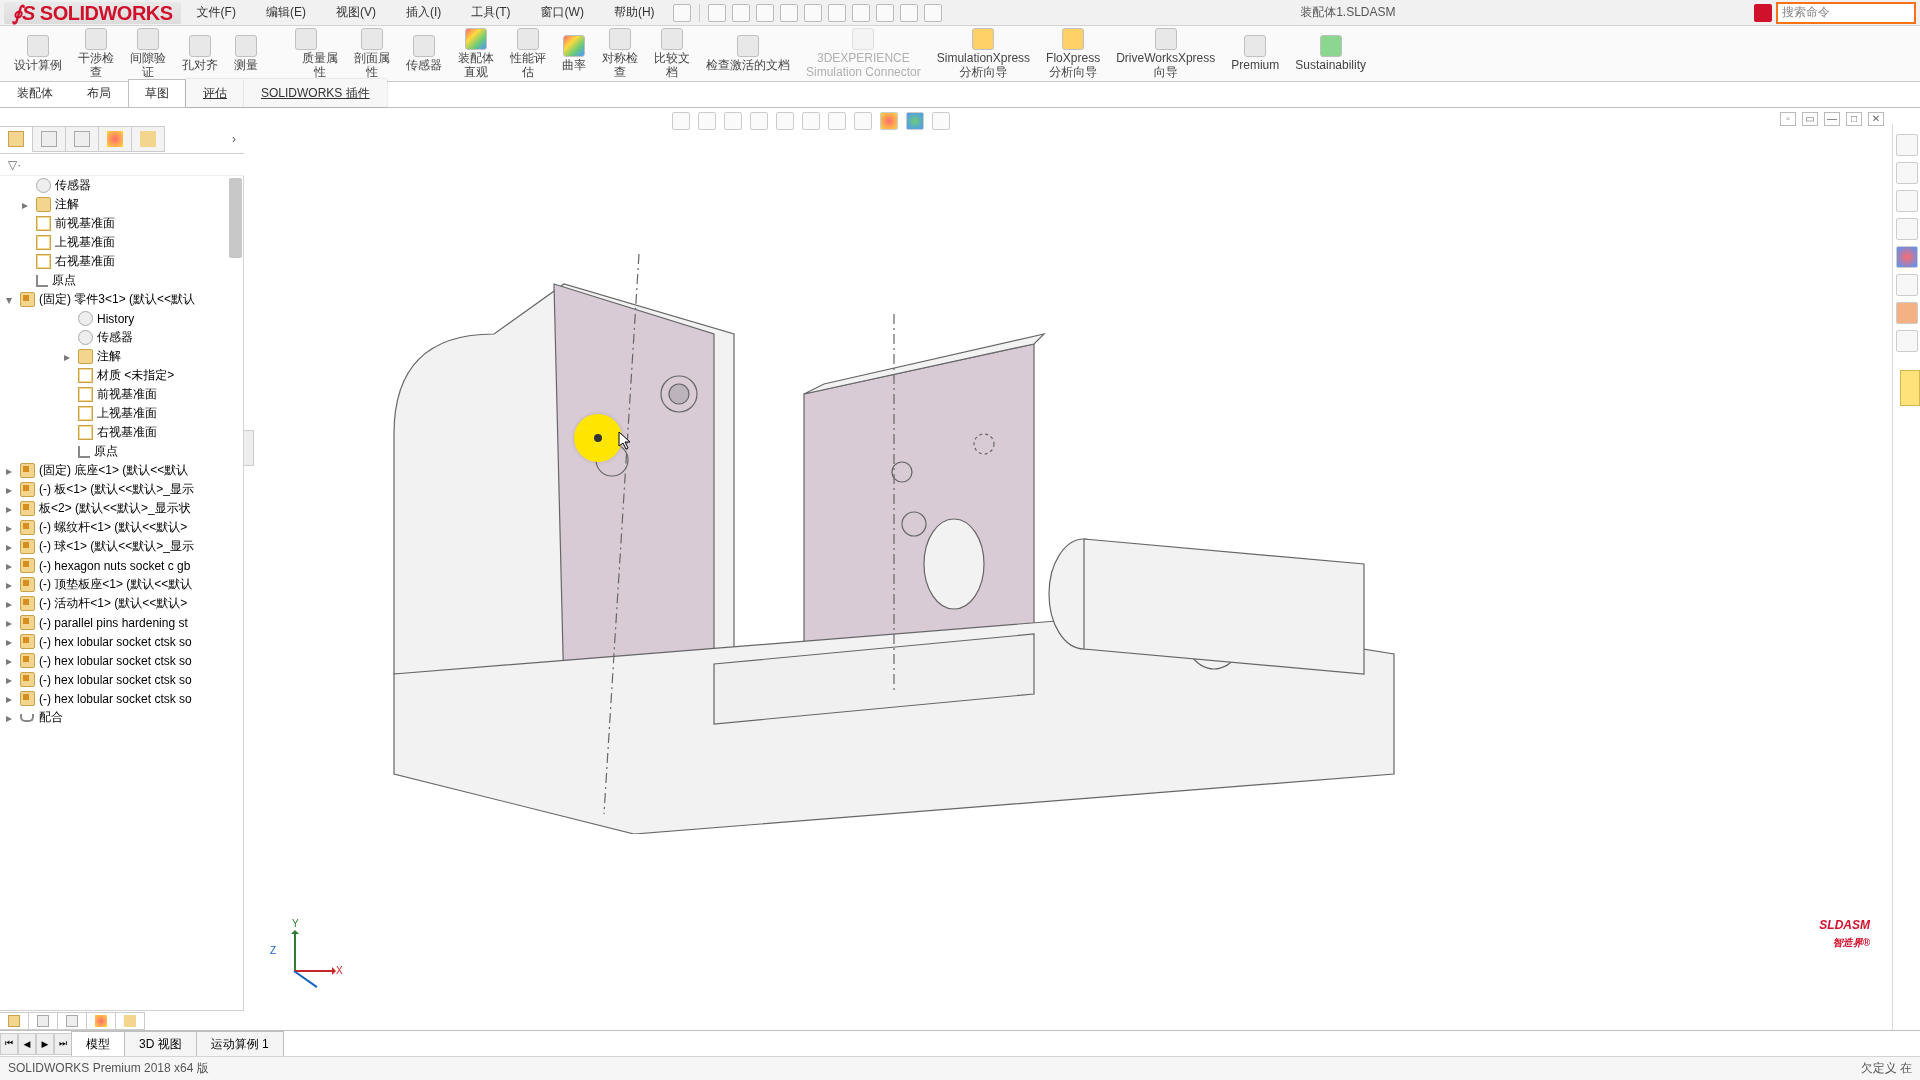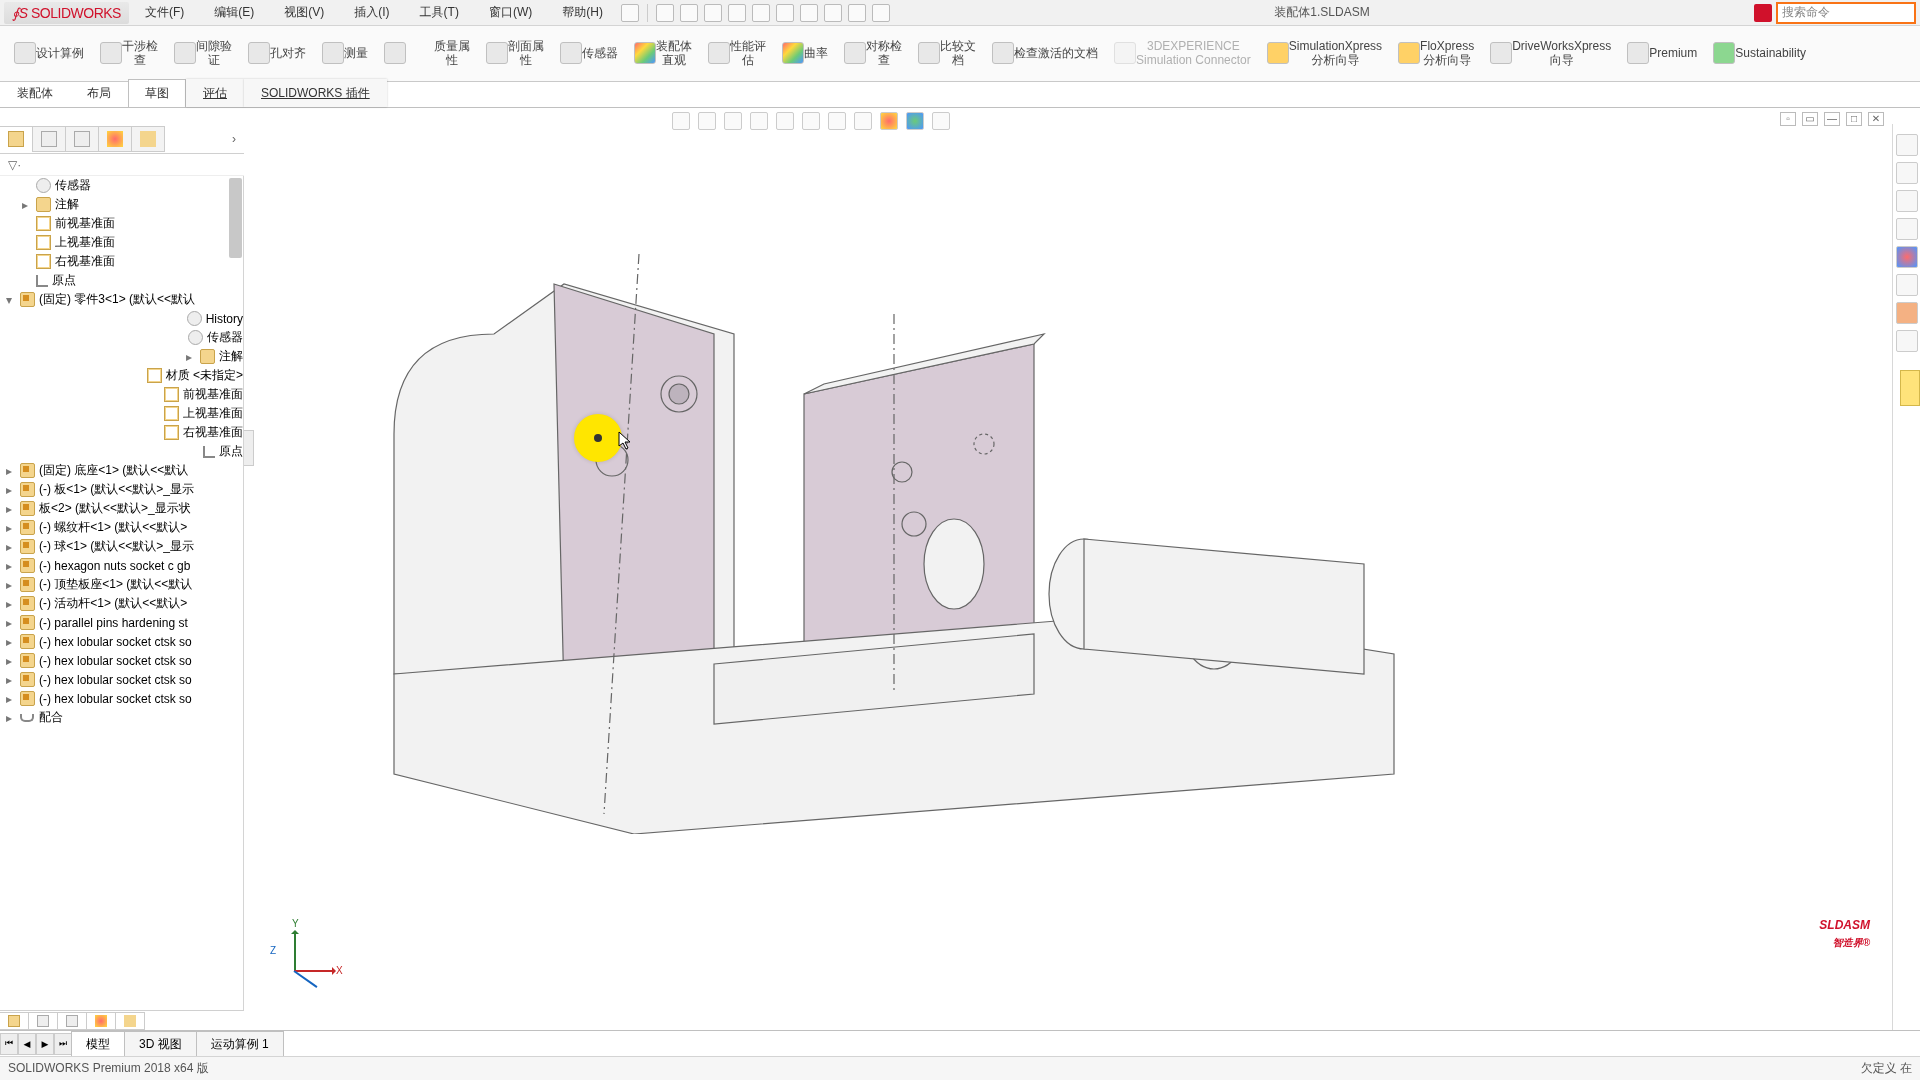--- a/index.html
+++ b/index.html
@@ -1,33 +1,33 @@
 <!DOCTYPE html>
 <html><head>
 <meta charset="utf-8">
 <style>
   * { margin:0; padding:0; box-sizing:border-box; font-family:"Microsoft YaHei", Arial, sans-serif; font-size:12px; }
   body { background:#fff; width:1920px; height:1080px; overflow:hidden; position:relative; }
 
   
   .menubar { height:26px; background:#f1f1f1; border-bottom:1px solid #d4d4d4; display:flex; align-items:center; padding:0 4px; gap:2px; }
   .logo-block { display:flex; align-items:center; gap:4px; background:linear-gradient(#e9e9e9,#dcdcdc); height:22px; padding:0 8px; border-radius:2px; }
-  .sw-logo { font-weight:normal; color:#d0112b; font-size:14px; letter-spacing:-0.5px; white-space:nowrap; }
+  .sw-logo { font-weight:bold; color:#d0112b; font-size:20px; letter-spacing:-0.5px; white-space:nowrap; }
   .sw-logo::before { content:"∮S "; color:#d0112b; font-style:italic; }
   .menu-item { padding:4px 14px; color:#333; cursor:pointer; }
   .spacer { flex:1; }
   .doc-title { color:#555; }
   .tb-icon { width:18px; height:18px; display:inline-block; border:1px solid #bbb; border-radius:2px; background:#fafafa; margin:0 2px; }
   .tb-sep { width:1px; height:18px; background:#ccc; margin:0 4px; }
   .search-bar { display:flex; align-items:center; border:2px solid #f97316; height:22px; padding:0 4px; width:140px; background:#fff;}
   .search-bar span { color:#888; }
 
   
   .ribbon { height:56px; background:#fafafa; border-bottom:1px solid #c9c9c9; display:flex; align-items:center; padding:0 6px; }
-  .ribbon-item { display:flex; flex-direction:row; align-items:center; justify-content:center; padding:0 8px; height:54px; color:#444; font-size:11px; line-height:1.1; text-align:center; cursor:pointer;}
+  .ribbon-item { display:flex; flex-direction:column; align-items:center; justify-content:center; padding:0 8px; height:54px; color:#444; font-size:11px; line-height:1.1; text-align:center; cursor:pointer;}
   .ribbon-item .ri-icon { width:22px; height:22px; background:#e8e8e8; border:1px solid #c0c0c0; border-radius:3px; margin-bottom:2px; position:relative;}
   .ribbon-item.disabled { color:#b0b0b0; }
   .ribbon-item.disabled .ri-icon { background:#f4f4f4; border-color:#e0e0e0; }
   .ri-color1 .ri-icon{ background:linear-gradient(135deg,#ff6b6b,#ffd93d,#6bcB77,#4d96ff); }
   .ri-color2 .ri-icon{ background:#8cd790; }
   .ri-color3 .ri-icon{ background:#ffd166; }
 
   
   .cm-tabs { height:26px; background:#ffffff; border-bottom:1px solid #c0c0c0; display:flex; align-items:flex-end; }
   .cm-tab { padding:5px 16px; color:#333; border:1px solid transparent; border-bottom:none; cursor:pointer; }
@@ -51,21 +51,21 @@
   .node-icon { width:15px; height:15px; margin:0 4px; display:inline-block; position:relative; flex:none; }
   .ic-folder { background:#f4d58d; border:1px solid #c9a34b; border-radius:2px; }
   .ic-plane  { background:#fff; border:1px solid #c9a34b; box-shadow:inset 0 0 0 1px #f4d58d; }
   .ic-origin { width:12px; height:12px; border-left:2px solid #888; border-bottom:2px solid #888; }
   .ic-part   { background:#f4d58d; border:1px solid #c9a34b; border-radius:2px; position:relative;}
   .ic-part::after{ content:""; position:absolute; width:6px;height:6px;background:#d58e1f; left:2px;top:2px;}
   .ic-mate   { background:none; }
   .ic-mate::before{content:"";position:absolute;width:10px;height:6px;border:2px solid #888;border-radius:0 0 5px 5px;border-top:none;left:0;top:4px;}
   .ic-sensor { background:#eee; border:1px solid #aaa; border-radius:50%; }
   .indent-1 { padding-left:22px; }
-  .indent-2 { padding-left:64px;justify-content:flex-end; }
+  .indent-2 { padding-left:64px; }
   .fm-scroll-thumb{ position:absolute; right:1px; top:2px; width:13px; height:80px; background:#c8c8c8; border-radius:2px;}
   .fm-bottom-scroll{position:absolute; left:0; bottom:50px; width:244px; height:15px; background:#f1f1f1; display:flex; align-items:center;}
   .fm-bottom-scroll .arrow-l,.fm-bottom-scroll .arrow-r{width:14px;text-align:center;color:#888;}
   .fm-bottom-scroll .arrow-r{margin-left:auto;}
 
   
   .viewport { position:absolute; left:244px; top:124px; right:0; bottom:50px; background:#fff; overflow:hidden; }
   .triad { position:absolute; left:30px; bottom:50px; width:60px; height:60px; }
   .triad .ax { position:absolute; left:20px; bottom:8px; }
   .triad .y { width:2px; height:40px; background:#2e7d32; bottom:8px;}

